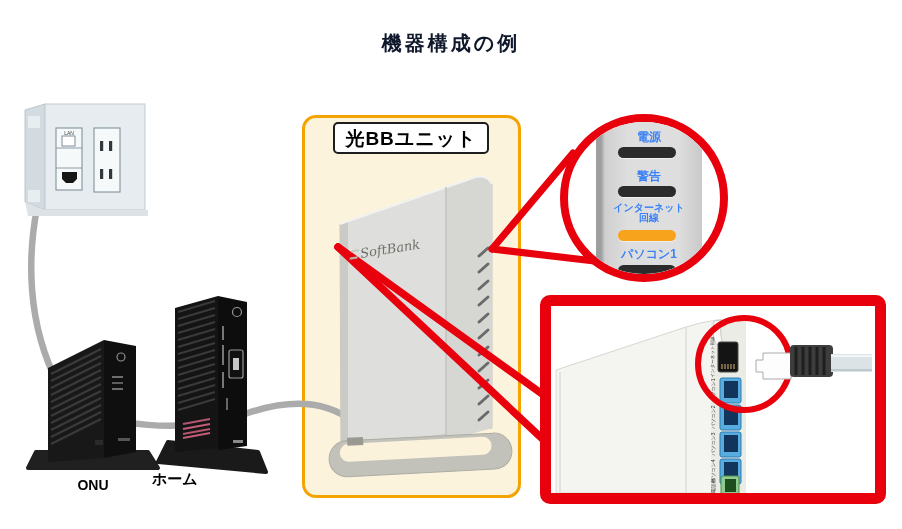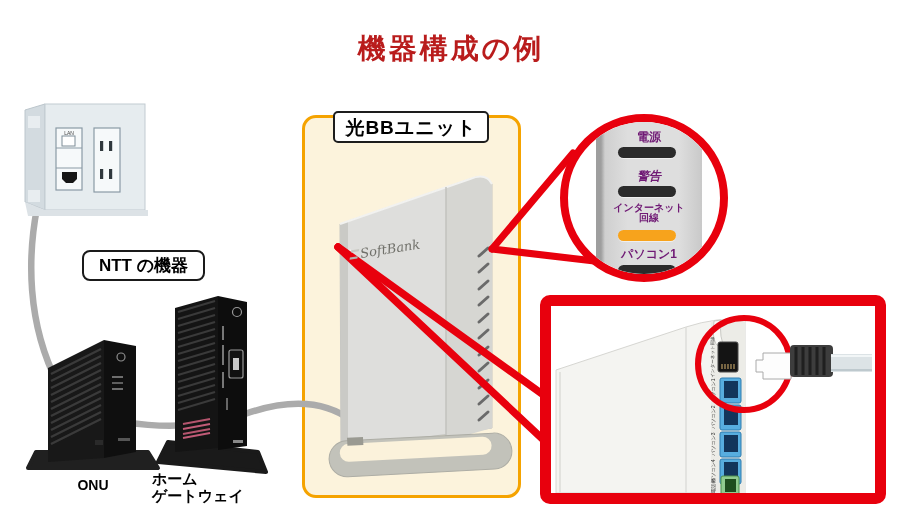--- a/index.html
+++ b/index.html
@@ -1,45 +1,45 @@
 <!DOCTYPE html>
 <html><head>
 <meta charset="utf-8">
 <style>
   html,body{margin:0;padding:0;background:#fff;}
   #canvas{position:relative;width:902px;height:529px;background:#fff;overflow:hidden;
           font-family:"Liberation Sans",sans-serif;}
   .abs{position:absolute;}
-  .title{left:0;right:0;top:30px;text-align:center;font-size:28px;font-weight:bold;
-         letter-spacing:3px;color:#b91c1c;}
+  .title{left:0;right:0;top:30px;text-align:center;font-size:20px;font-weight:bold;
+         letter-spacing:3px;color:#0f172a;}
   
   .bb-panel{left:302px;top:115px;width:219px;height:383px;background:#FCF3DC;
             border:3px solid #F5A300;border-radius:14px;box-sizing:border-box;z-index:0;}
-  .bb-label{left:333px;top:111px;width:156px;height:32px;background:#fff;border:2px solid #1d1d1d;
+  .bb-label{left:333px;top:122px;width:156px;height:32px;background:#fff;border:2px solid #1d1d1d;
             border-radius:5px;font-size:19px;font-weight:bold;text-align:center;line-height:30px;
             letter-spacing:1px;z-index:3;box-sizing:border-box;}
   .ntt-label{left:82px;top:250px;width:123px;height:31px;background:#fff;border:2.5px solid #1a1a1a;
              border-radius:8px;font-size:17px;font-weight:bold;text-align:center;line-height:27px;
              z-index:3;box-sizing:border-box;}
   .onu-label{left:48px;top:477px;width:90px;text-align:center;font-size:14px;font-weight:bold;z-index:3;}
   .hgw-label{left:152px;top:470px;width:125px;text-align:left;font-size:15px;font-weight:bold;
              line-height:17px;z-index:3;}
   .wall-lan{left:57px;top:130px;width:24px;text-align:center;font-size:5px;color:#444;z-index:3;}
   .softbank{left:350px;top:242px;z-index:3;transform:rotate(-9deg);color:#70706a;
             font-family:"DejaVu Serif",serif;font-style:italic;font-size:13px;white-space:nowrap;}
   .softbank .mark{display:inline-block;width:8px;height:5px;border-top:2px solid #c8c8c2;
                   border-bottom:2px solid #b4b4ae;margin-right:2px;transform:skewX(-20deg);}
   #scene{left:0;top:0;z-index:1;}
   
   .circle-callout{left:560px;top:114px;width:168px;height:168px;border:8px solid #E8000D;
                   border-radius:50%;background:#fff;box-sizing:border-box;overflow:hidden;z-index:5;}
   .led-strip{position:absolute;left:28px;top:-8px;width:106px;height:172px;
              background:linear-gradient(90deg,#9e9e9e 0,#9e9e9e 5px,#cfcfcf 9px,#dedede 30%,#dedede 78%,#c9c9c9 100%);}
   .led-label{position:absolute;left:28px;width:106px;text-align:center;font-weight:bold;
-             color:#701a75;font-size:12px;line-height:13px;}
+             color:#3b82f6;font-size:12px;line-height:13px;}
   .led-label.small{font-size:10px;line-height:10px;}
   .led-bar{position:absolute;left:50px;width:58px;height:11px;border-radius:6px;}
   .led-off{background:#2b2b2b;box-shadow:0 1px 0 rgba(255,255,255,.5);}
   .led-on{background:#F7A31C;box-shadow:0 1px 0 rgba(255,255,255,.5);}
   
   .box-callout{left:540px;top:295px;width:346px;height:209px;border:11px solid #E8000D;
                border-radius:10px;background:#fff;box-sizing:border-box;overflow:hidden;z-index:5;}
   .box-callout svg{position:absolute;left:0;top:0;}
 </style>
 </head>
@@ -163,36 +163,34 @@
 
     <g stroke="#E8000D" stroke-linecap="round">
       <line x1="492" y1="249" x2="573" y2="153" stroke-width="7"></line>
       <line x1="492" y1="249" x2="603" y2="262" stroke-width="7"></line>
       <line x1="338" y1="247" x2="556" y2="404" stroke-width="7.5"></line>
       <line x1="338" y1="247" x2="550" y2="446" stroke-width="7.5"></line>
     </g>
   </svg>
 
   <div class="abs wall-lan">LAN</div>
-  <div class="abs ntt-label">NTT の機器</div>
   <div class="abs onu-label">ONU</div>
   <div class="abs hgw-label">
     <div>ホーム</div>
-    <div>ゲートウェイ</div>
   </div>
   <div class="abs bb-label">光BBユニット</div>
   <div class="abs softbank">
     <span class="mark"></span><span>SoftBank</span>
   </div>
 
   <div class="abs circle-callout">
     <div class="led-strip"></div>
     <div class="led-label" style="top:9px;">電源</div>
     <div class="led-bar led-off" style="top:25px;"></div>
-    <div class="led-label" style="top:48px;font-style:italic;">警告</div>
+    <div class="led-label" style="top:48px;">警告</div>
     <div class="led-bar led-off" style="top:64px;"></div>
     <div class="led-label small" style="top:81px;">
       <div>インターネット</div>
       <div>回線</div>
     </div>
     <div class="led-bar led-on" style="top:108px;"></div>
     <div class="led-label" style="top:126px;">パソコン1</div>
     <div class="led-bar led-off" style="top:143px;"></div>
 
   </div>

